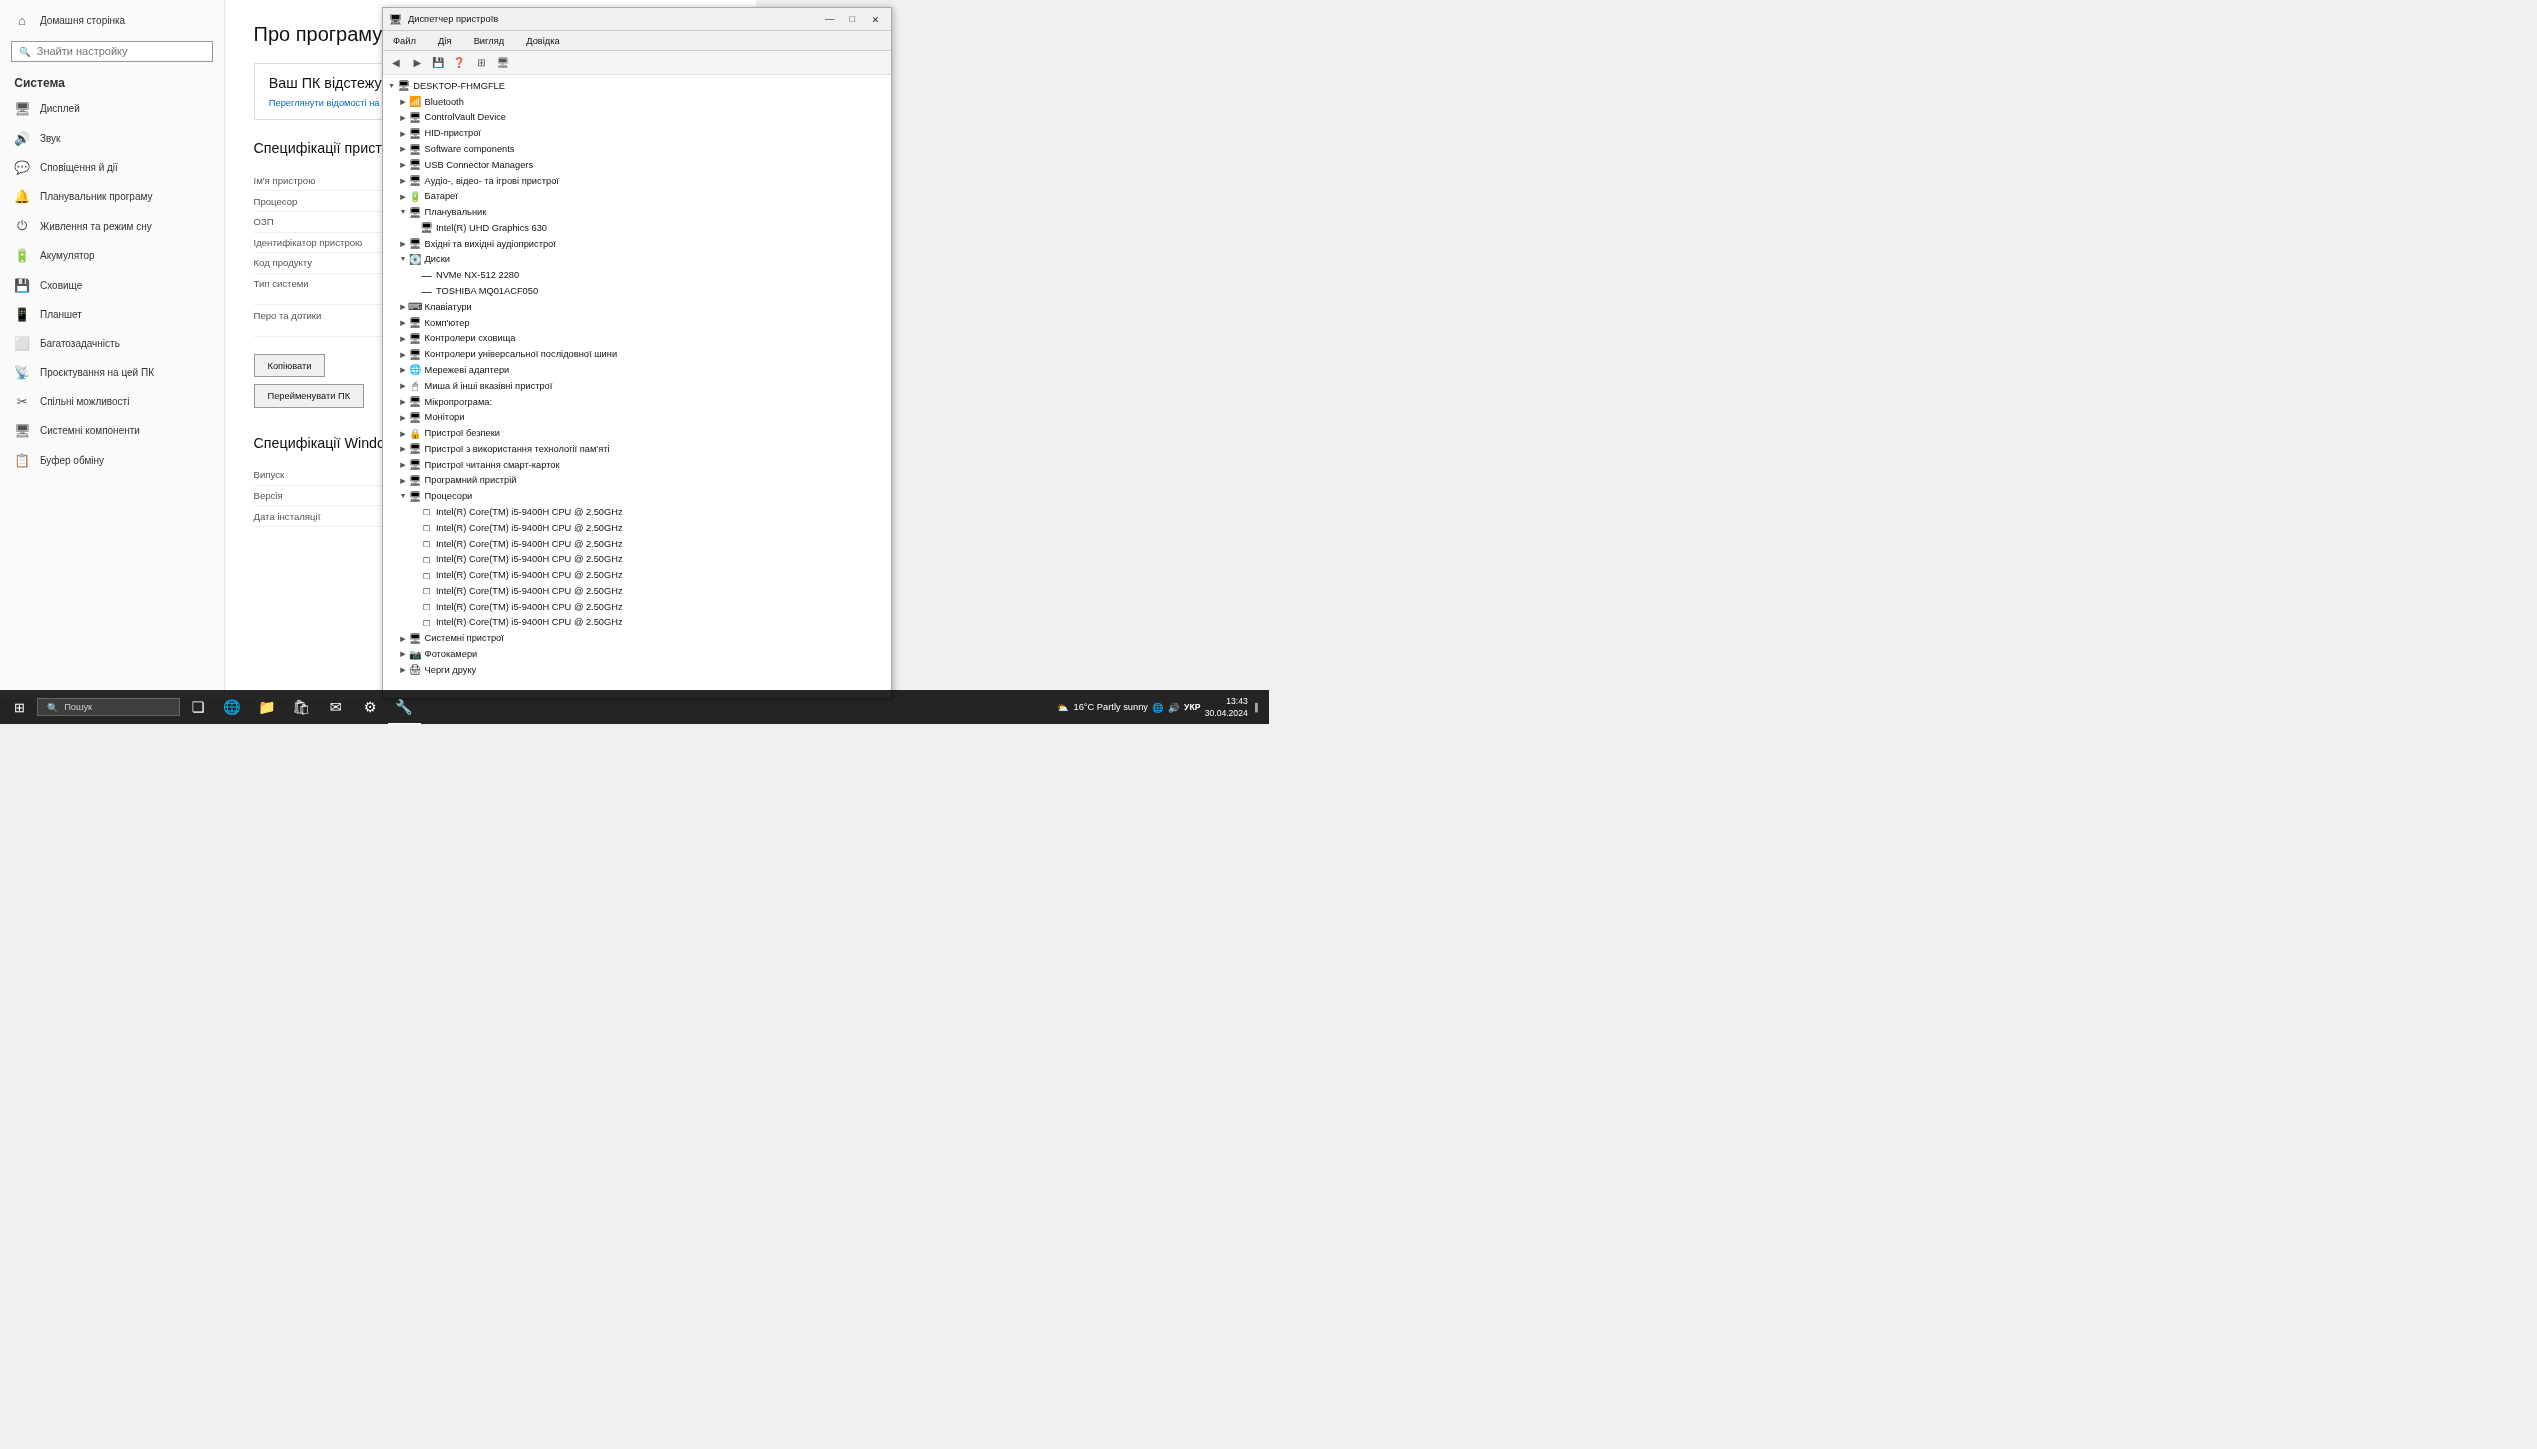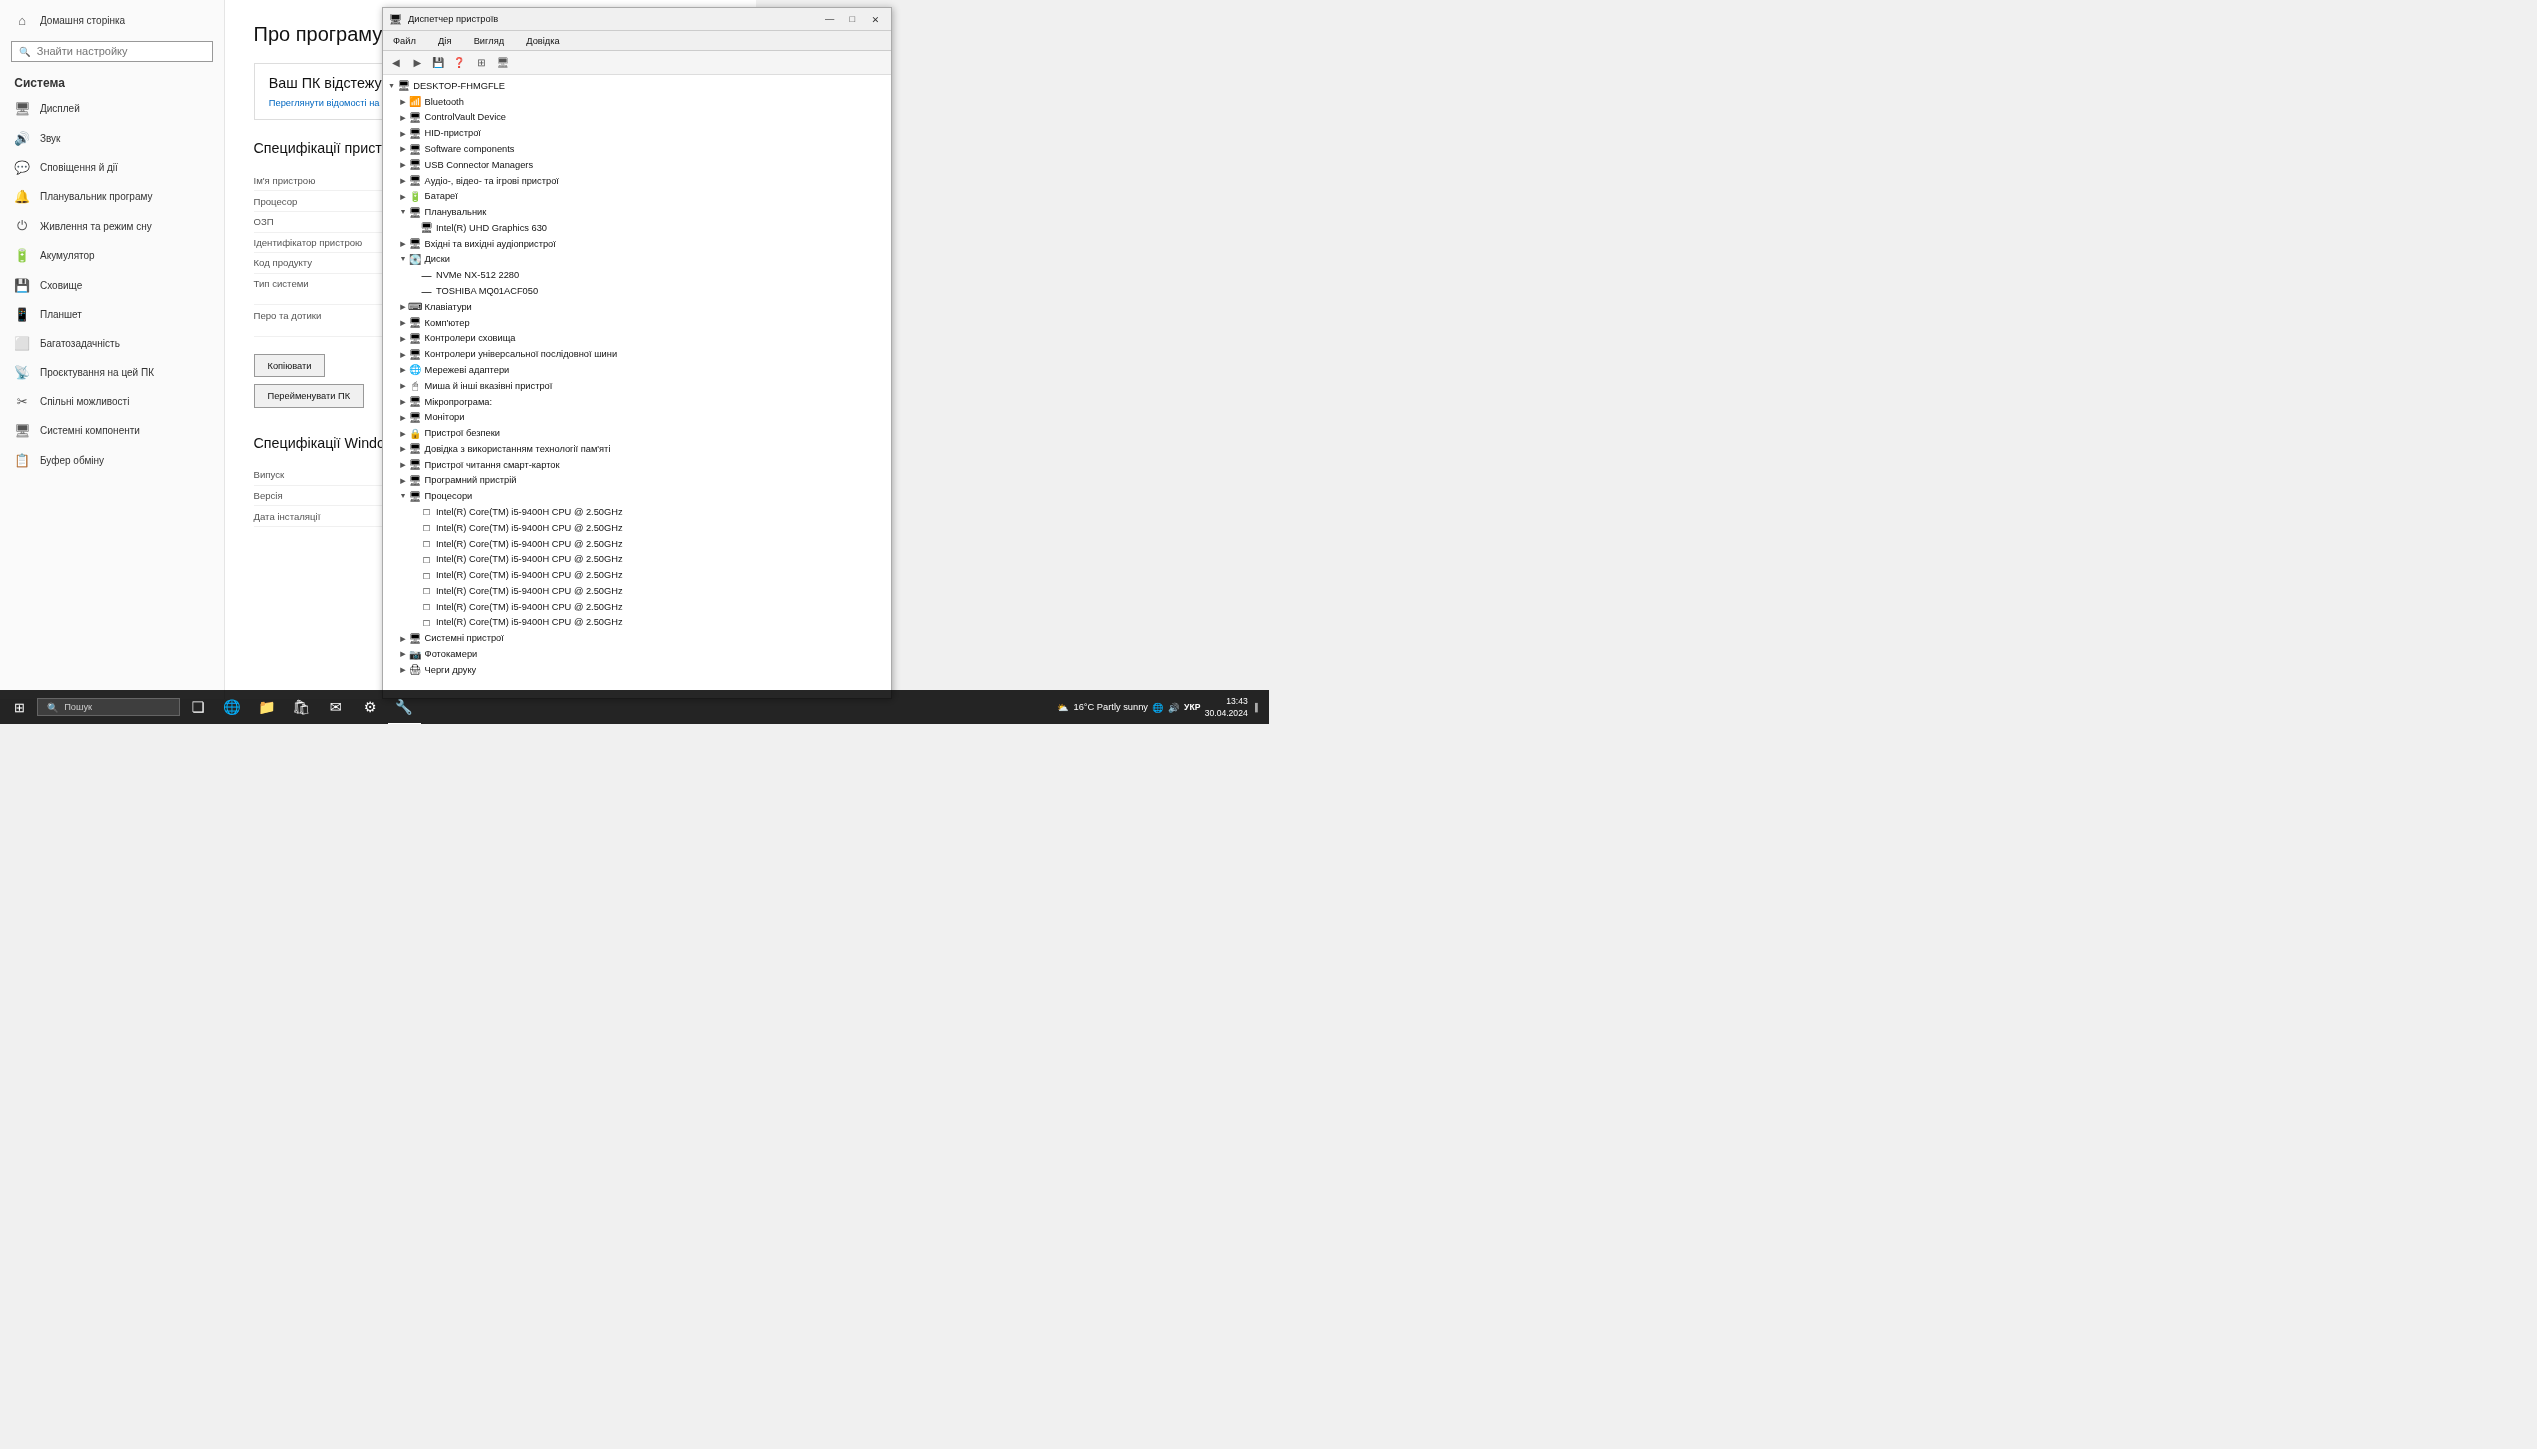--- a/index.html
+++ b/index.html
@@ -660,21 +660,21 @@
       <span class="tree-indent"></span>
       <span class="tree-expand">▶</span>
       <span class="tree-icon">🔒</span>
       <span class="tree-label">Пристрої безпеки</span>
     </div>
 
     <div class="tree-item">
       <span class="tree-indent"></span>
       <span class="tree-expand">▶</span>
       <span class="tree-icon">🖥</span>
-      <span class="tree-label">Довідка з використанням технології пам'яті</span>
+      <span class="tree-label">Пристрої з використання технології пам'яті</span>
     </div>
 
     <div class="tree-item">
       <span class="tree-indent"></span>
       <span class="tree-expand">▶</span>
       <span class="tree-icon">🖥</span>
       <span class="tree-label">Пристрої читання смарт-карток</span>
     </div>
 
     <div class="tree-item">

